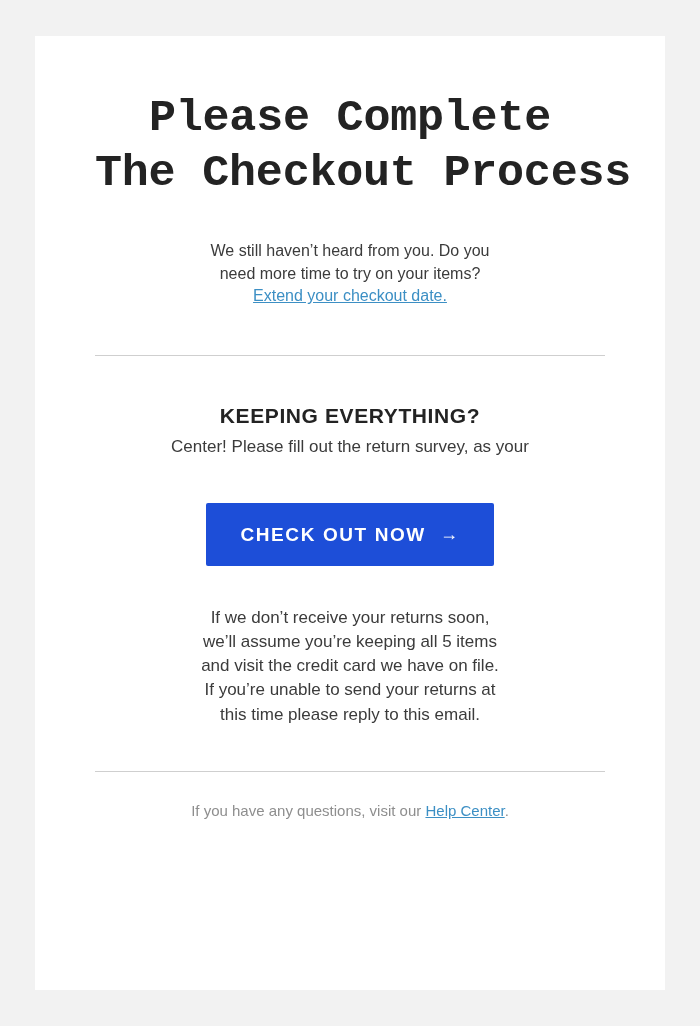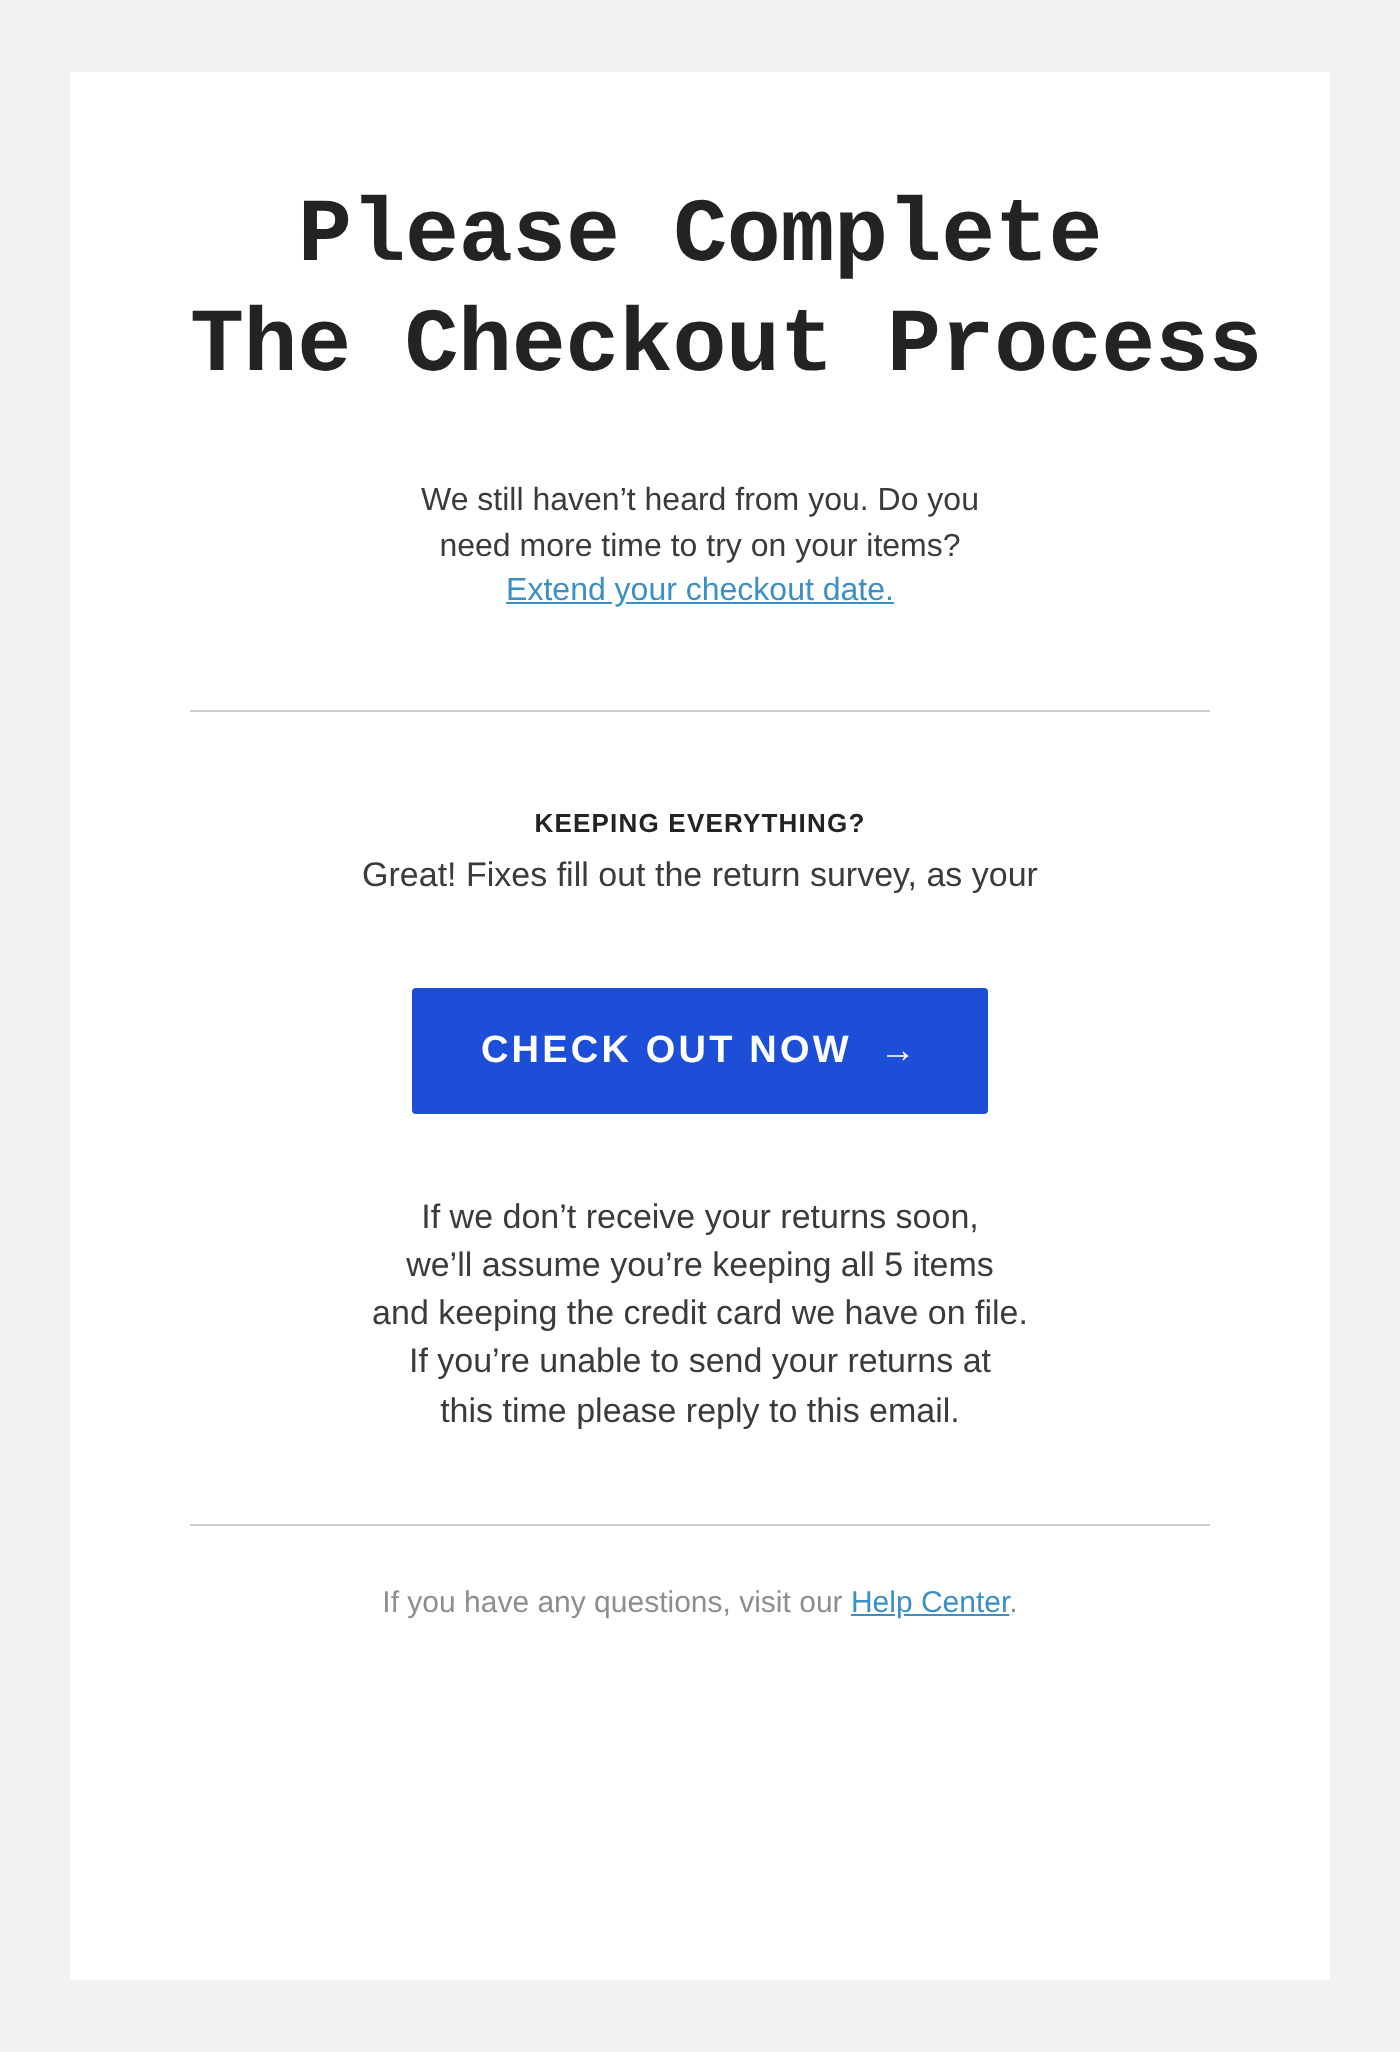--- a/index.html
+++ b/index.html
@@ -75,21 +75,21 @@
   }
 
   .section {
     margin-bottom: 34px;
   }
   .section:last-of-type {
     margin-bottom: 0;
   }
 
   .section-title {
-    font-size: 13px;
+    font-size: 21px;
     font-weight: bold;
     letter-spacing: 0.6px;
     color: #232323;
     margin: 0 0 7px 0;
   }
 
   .section-body {
     font-size: 17px;
     line-height: 1.42;
     color: #3b3b3b;
@@ -164,36 +164,36 @@
       <span class="line">
         <a class="link">Extend your checkout date.</a>
       </span>
     </p>
 
     <hr class="divider">
 
     <div class="section">
       <h2 class="section-title">KEEPING EVERYTHING?</h2>
       <p class="section-body">
-        <span class="line">Great! Fixes fill out the return survey, as your</span>
+        <span class="line">Center! Please fill out the return survey, as your</span>
       </p>
     </div>
 
 
     <div class="cta-row">
       <button class="cta-button">
         <span>CHECK OUT NOW</span>
         <span class="cta-arrow">→</span>
       </button>
     </div>
 
     <p class="fineprint">
       <span class="line">If we don’t receive your returns soon,</span>
       <span class="line">we’ll assume you’re keeping all 5 items</span>
-      <span class="line">and keeping the credit card we have on file.</span>
+      <span class="line">and visit the credit card we have on file.</span>
       <span class="line">If you’re unable to send your returns at</span>
       <span class="line">this time please reply to this email.</span>
     </p>
 
     <hr class="divider bottom">
 
     <p class="footer">
       <span>If you have any questions, visit our </span><a class="link">Help Center</a><span>.</span>
     </p>
 

